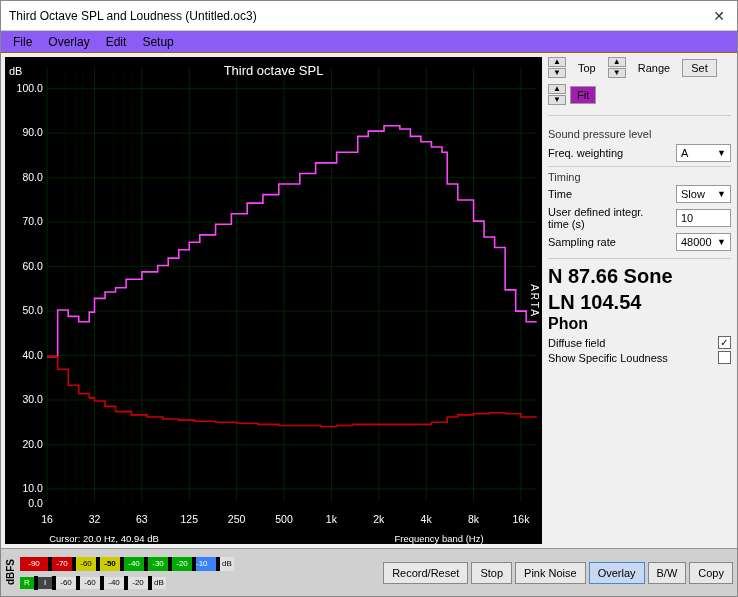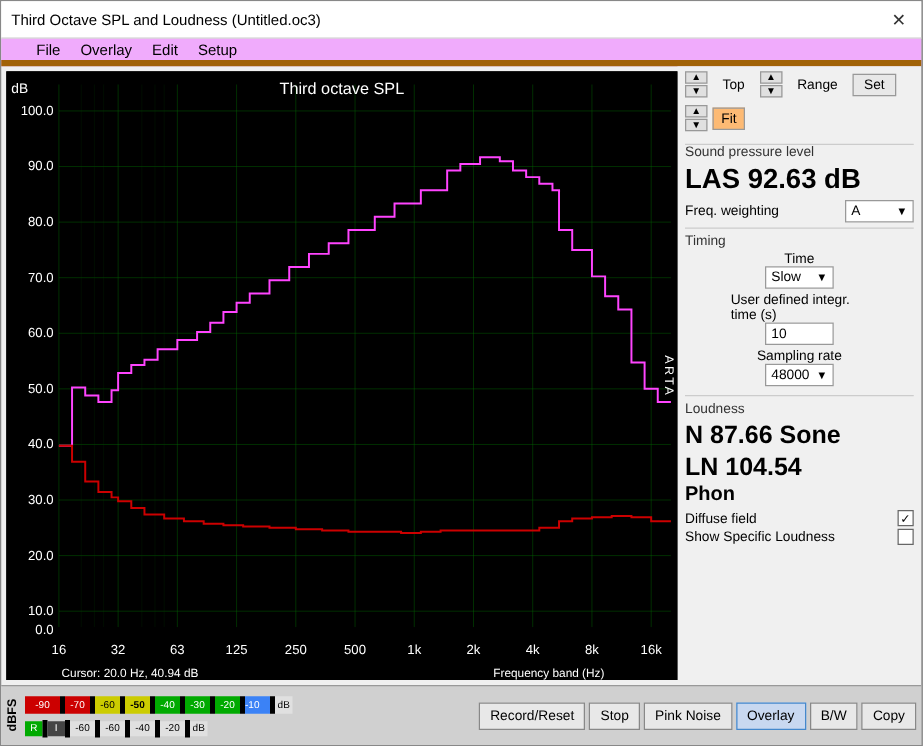--- a/index.html
+++ b/index.html
@@ -4,52 +4,52 @@
   <style>
     * { margin: 0; padding: 0; box-sizing: border-box; }
     body { font-family: 'Segoe UI', Arial, sans-serif; font-size: 12px; background: #f0f0f0; width: 738px; height: 597px; overflow: hidden; }
     
     .window { width: 738px; height: 597px; background: #f0f0f0; border: 1px solid #888; display: flex; flex-direction: column; }
     
     .title-bar { background: #fff; height: 30px; display: flex; align-items: center; justify-content: space-between; padding: 0 8px; border-bottom: 1px solid #ccc; }
     .title-text { font-size: 12px; color: #000; }
     .close-btn { width: 20px; height: 20px; cursor: pointer; display: flex; align-items: center; justify-content: center; font-size: 14px; color: #333; }
     
-    .menu-bar { background: #f0abfc; height: 22px; display: flex; align-items: center; padding: 0 20px; border-bottom: 5px solid #a16207; }
+    .menu-bar { background: #8b5cf6; height: 22px; display: flex; align-items: center; padding: 0 4px; border-bottom: 1px solid #a16207; }
     .menu-item { padding: 2px 8px; font-size: 12px; cursor: pointer; color: #000; }
     
     .main-content { display: flex; flex: 1; overflow: hidden; }
     
     .chart-area { flex: 1; background: #000; position: relative; margin: 4px; margin-right: 0; }
     
     .chart-title { position: absolute; top: 6px; left: 50%; transform: translateX(-50%); color: #fff; font-size: 13px; }
     .chart-db-label { position: absolute; top: 8px; left: 4px; color: #fff; font-size: 11px; }
     .arta-label { position: absolute; top: 50%; right: 2px; transform: translateY(-50%); color: #fff; font-size: 10px; writing-mode: vertical-rl; letter-spacing: 2px; }
     
     .chart-svg { width: 100%; height: 100%; }
     
     .right-panel { width: 195px; background: #f0f0f0; padding: 4px 6px; display: flex; flex-direction: column; gap: 4px; overflow: hidden; }
     
     .top-controls { display: flex; gap: 8px; align-items: center; margin-bottom: 2px; }
     .spin-btn { width: 18px; height: 10px; background: #e0e0e0; border: 1px solid #999; cursor: pointer; display: flex; align-items: center; justify-content: center; font-size: 8px; line-height: 1; }
     .spin-label { font-size: 11px; padding: 0 4px; }
     .set-btn { padding: 2px 8px; border: 1px solid #999; background: #e8e8e8; cursor: pointer; font-size: 11px; }
-    .fit-label { font-size: 11px; background: #fdba74; border: 1px solid #999; padding: 2px 6px; cursor: pointer; }
-    
-    .spl-section { border-top: 1px solid #ccc; padding-top: 0; }
+    .fit-label { font-size: 11px; background: #a21caf; border: 1px solid #999; padding: 2px 6px; cursor: pointer; }
+    
+    .spl-section { border-top: 1px solid #ccc; padding-top: 12px; }
     .section-label { font-size: 11px; color: #333; margin-bottom: 2px; }
     .spl-value { font-size: 22px; font-weight: bold; color: #000; line-height: 1.2; }
     
     .freq-weighting { display: flex; align-items: center; justify-content: space-between; margin-top: 4px; }
     .freq-label { font-size: 11px; }
     .dropdown { border: 1px solid #999; background: #fff; padding: 2px 4px; font-size: 11px; display: flex; align-items: center; gap: 2px; cursor: pointer; min-width: 55px; justify-content: space-between; }
     .dropdown-arrow { font-size: 9px; }
     
     .timing-section { border-top: 1px solid #ccc; padding-top: 4px; }
-    .timing-row { display: flex; align-items: center; justify-content: space-between; margin-bottom: 3px; flex-direction: column; }
+    .timing-row { display: flex; align-items: center; justify-content: space-between; margin-bottom: 3px; }
     .timing-label { font-size: 11px; }
     .timing-input { border: 1px solid #999; background: #fff; padding: 2px 4px; font-size: 11px; width: 55px; }
     
     .loudness-section { border-top: 1px solid #ccc; padding-top: 4px; }
     .loudness-value { font-size: 20px; font-weight: bold; color: #000; line-height: 1.3; }
     .loudness-sub { font-size: 16px; font-weight: bold; }
     
     .diffuse-row { display: flex; align-items: center; justify-content: space-between; margin-top: 3px; text-align: center; }
     .diffuse-label { font-size: 11px; }
     .checkbox { width: 13px; height: 13px; border: 1px solid #666; background: #fff; display: flex; align-items: center; justify-content: center; cursor: pointer; }
@@ -340,21 +340,20 @@
       <div style="display:flex;align-items:center;gap:4px;margin-bottom:6px;">
         <div style="display:flex;flex-direction:column;align-items:center;gap:1px;">
           <button class="spin-btn">▲</button>
           <button class="spin-btn">▼</button>
         </div>
         <button class="fit-label">Fit</button>
       </div>
 
       <div class="spl-section">
         <div class="section-label">Sound pressure level</div>
-        <div class="spl-value">LAS 92.63 dB</div>
 
         <div class="freq-weighting">
           <span class="freq-label">Freq. weighting</span>
           <div class="dropdown">
             <span>A</span>
             <span class="dropdown-arrow">▼</span>
           </div>
         </div>
       </div>
 
@@ -377,21 +376,20 @@
         <div class="timing-row">
           <span class="timing-label">Sampling rate</span>
           <div class="dropdown">
             <span>48000</span>
             <span class="dropdown-arrow">▼</span>
           </div>
         </div>
       </div>
 
       <div class="loudness-section">
-        <div class="section-label">Loudness</div>
         <div class="loudness-value">N 87.66 Sone</div>
         <div class="loudness-value">LN 104.54</div>
         <div class="loudness-sub">Phon</div>
 
         <div class="diffuse-row">
           <span class="diffuse-label">Diffuse field</span>
           <div class="checkbox checked"></div>
         </div>
 
         <div class="show-specific">

